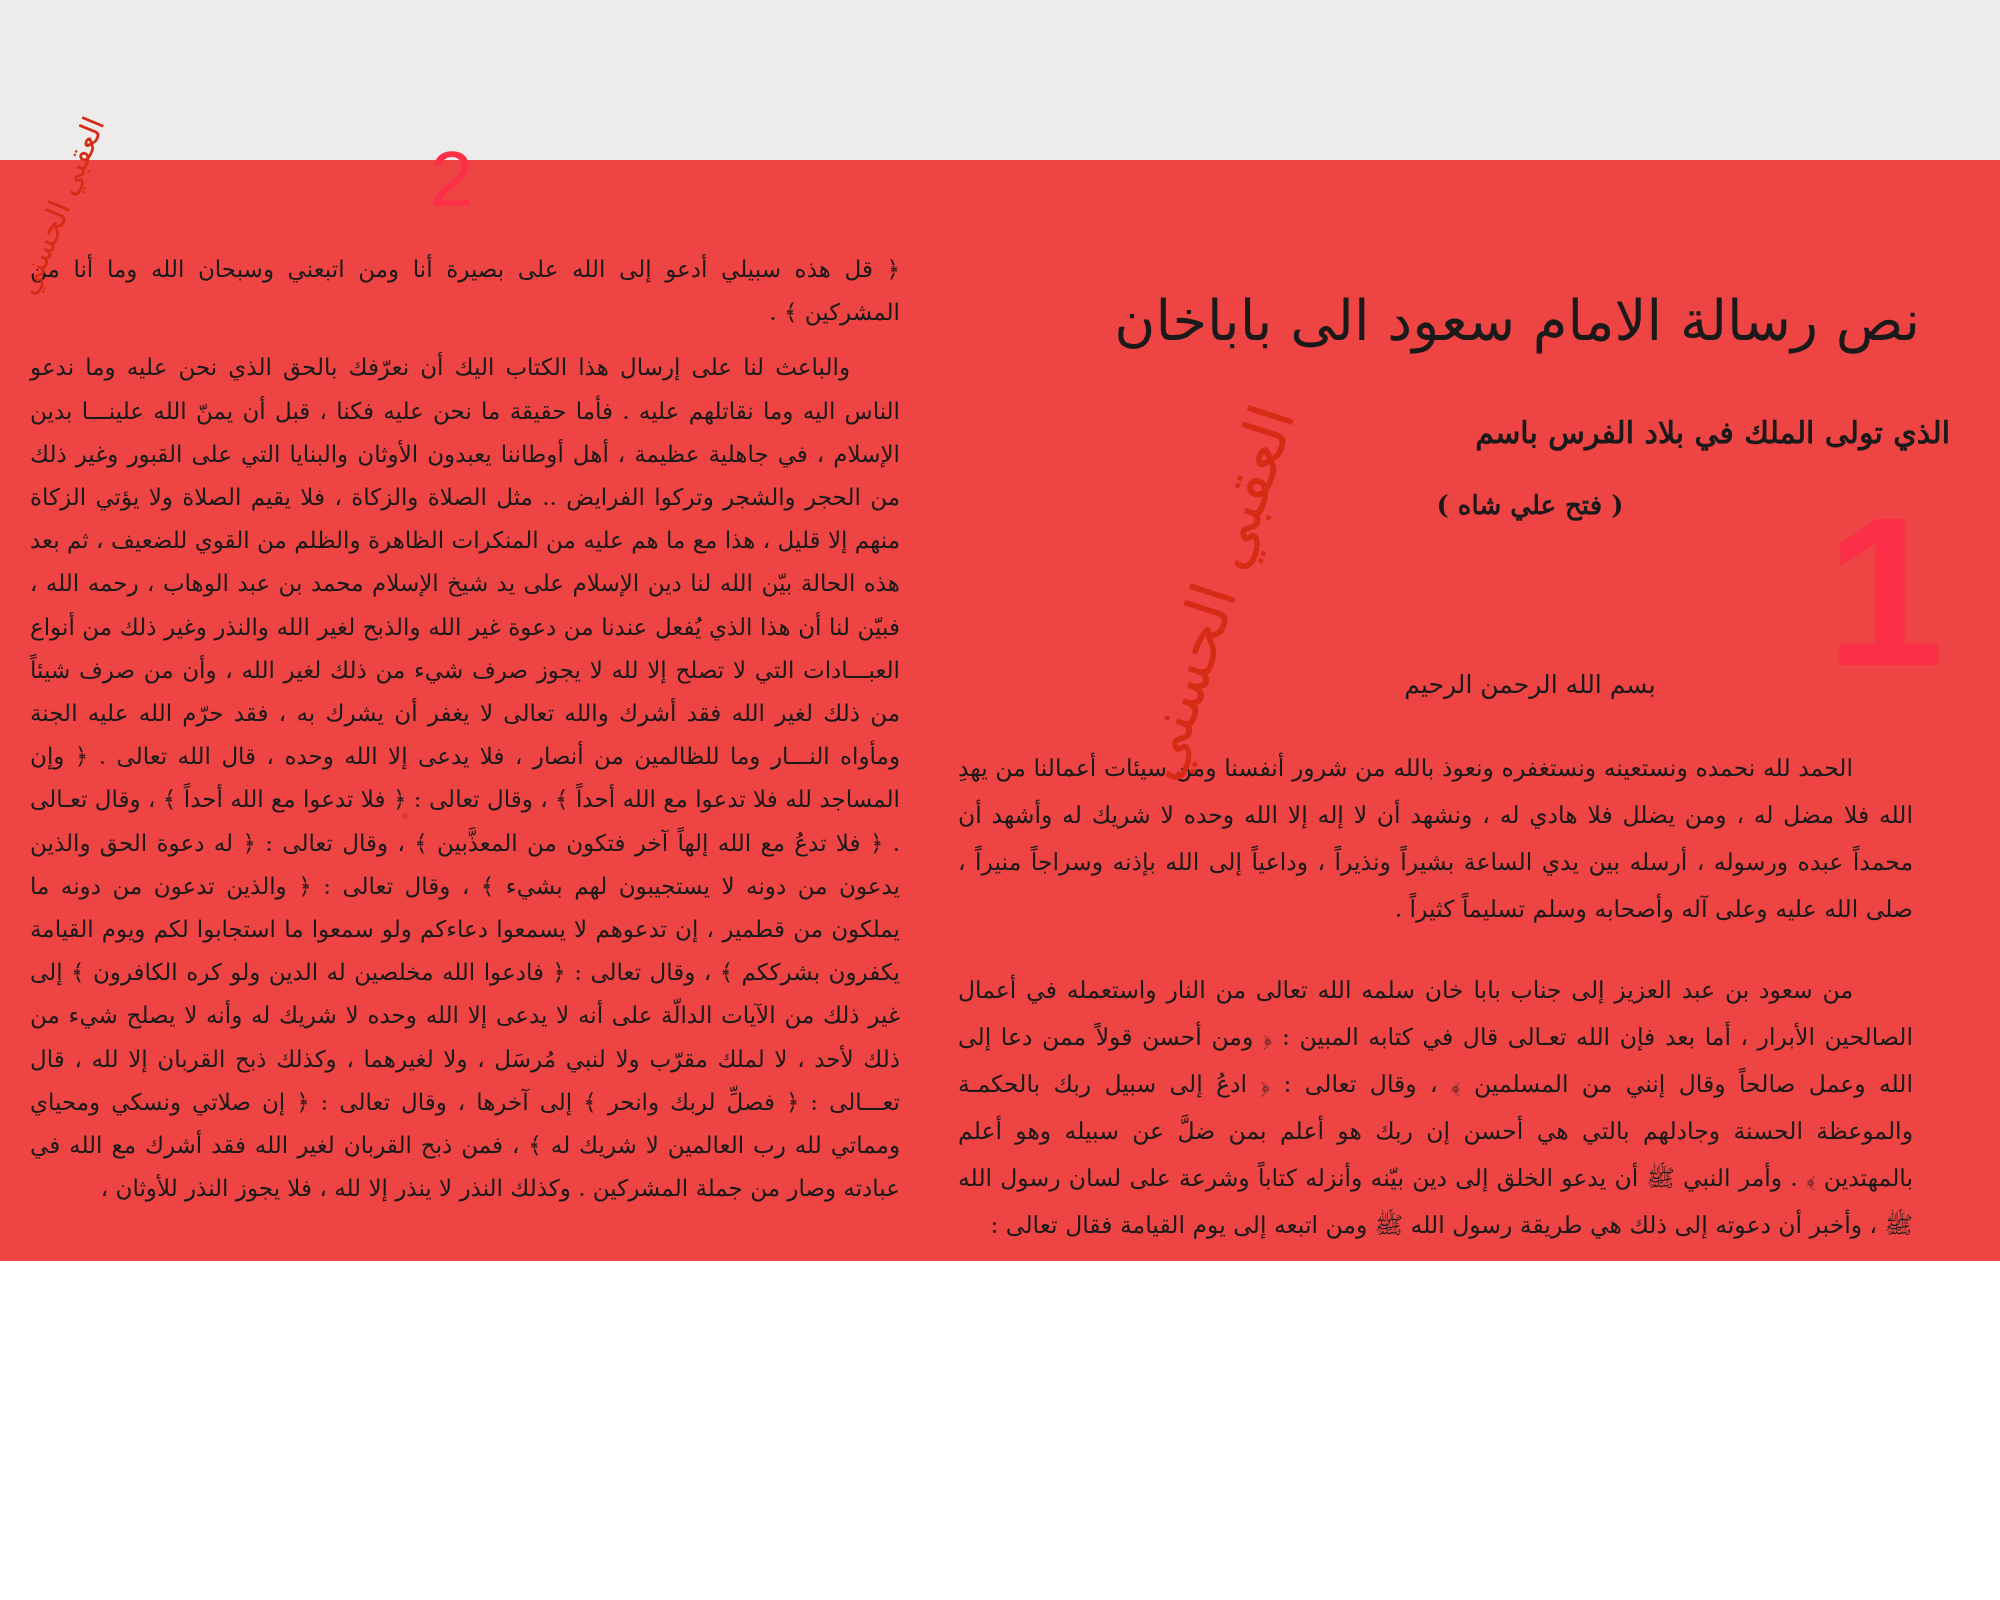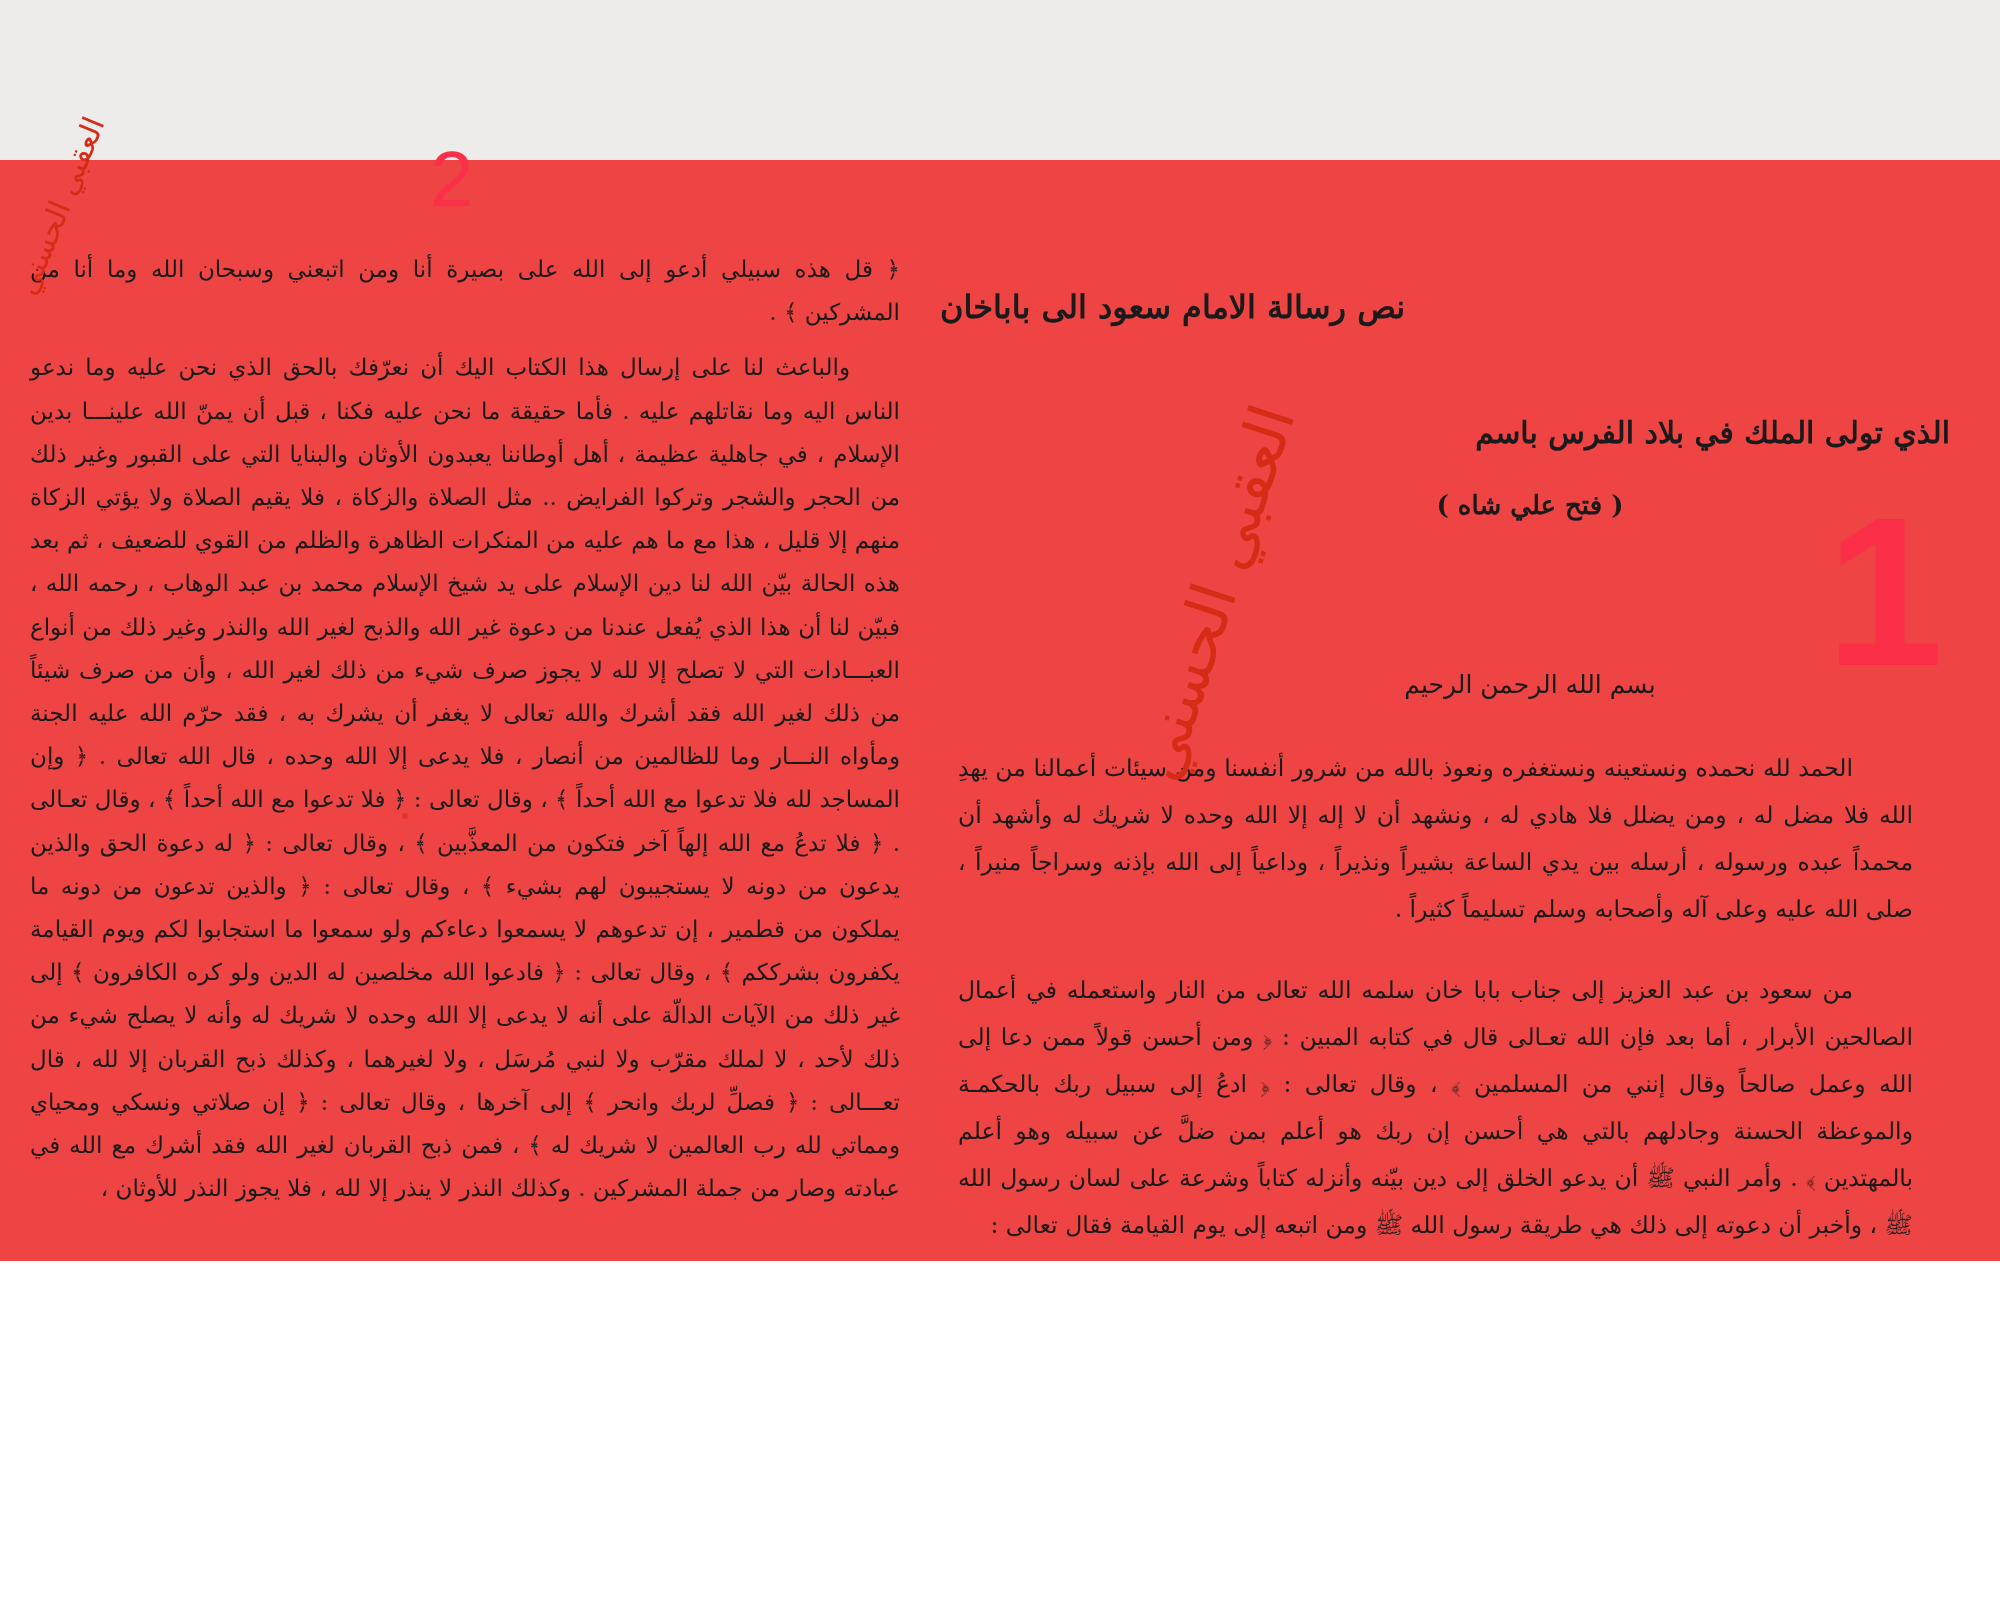--- a/index.html
+++ b/index.html
@@ -16,21 +16,21 @@
 
   
   .left-body { position: absolute; left: 30px; top: 88px; width: 870px; font-size: 23px; line-height: 43.2px; text-align: justify; text-align-last: right; }
   .left-body p { margin: 0; }
   .left-body .gap { height: 12px; }
   .left-body .indent { text-indent: 50px; }
 
   .left-pagenum { position: absolute; left: 430px; top: 1418px; font-size: 26px; font-weight: bold; color: #222; }
 
   
-  .title { position: absolute; left: 0; top: 128px; width: 980px; padding-right: 0; text-align: left; font-size: 32px; font-weight: bold; letter-spacing: 1px; }
+  .title { position: absolute; left: 0; top: 128px; width: 980px; padding-right: 0; text-align: right; font-size: 56px; font-weight: normal; letter-spacing: 1px; }
   .subtitle { position: absolute; left: 30px; top: 255px; width: 980px; text-align: right; font-size: 30px; font-weight: bold; padding-left: 140px; }
   .subtitle2 { position: absolute; left: 30px; top: 330px; width: 980px; text-align: center; font-size: 26px; font-weight: bold; padding-left: 140px; }
   .basmala { position: absolute; left: 30px; top: 510px; width: 980px; text-align: center; font-size: 25px; padding-left: 140px; }
 
   .right-body { position: absolute; left: 18px; top: 585px; width: 955px; font-size: 23.5px; line-height: 47px; text-align: justify; text-align-last: right; }
   .right-body p { margin: 0; }
   .right-body .indent { text-indent: 60px; }
   .right-body .para2 { margin-top: 34px; }
 
   .right-pagenum { position: absolute; left: 450px; top: 1362px; font-size: 26px; color: #222; letter-spacing: 2px; }

